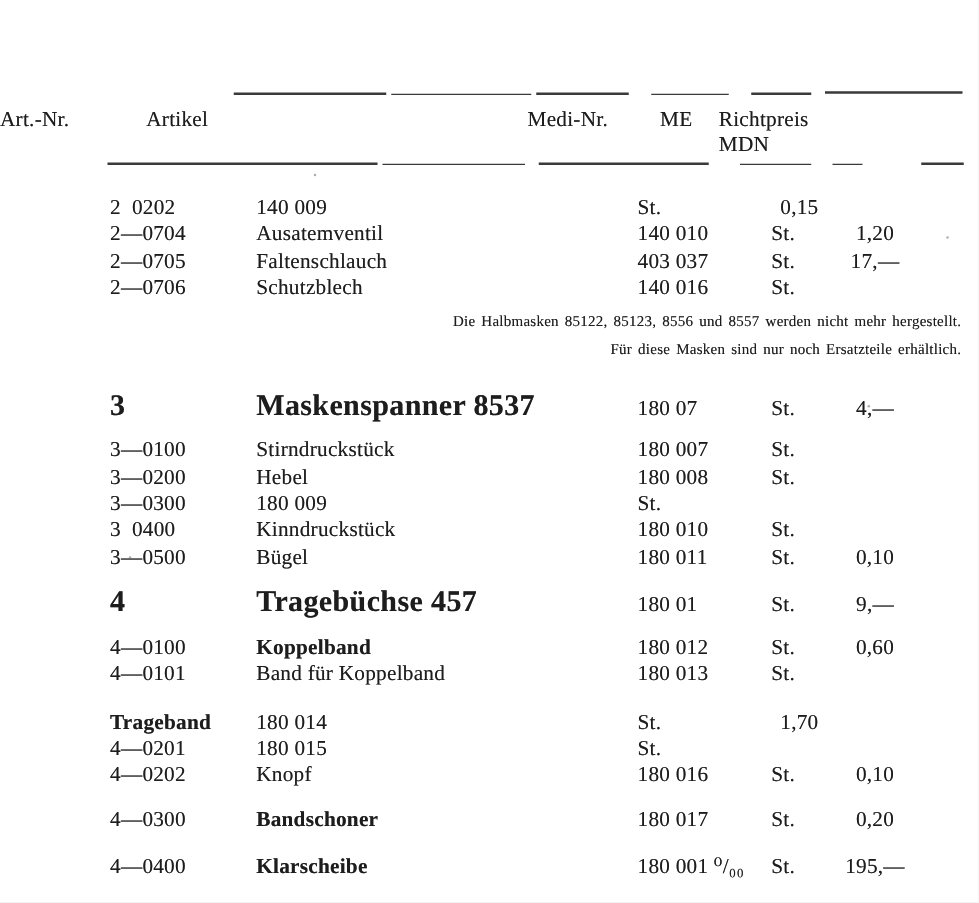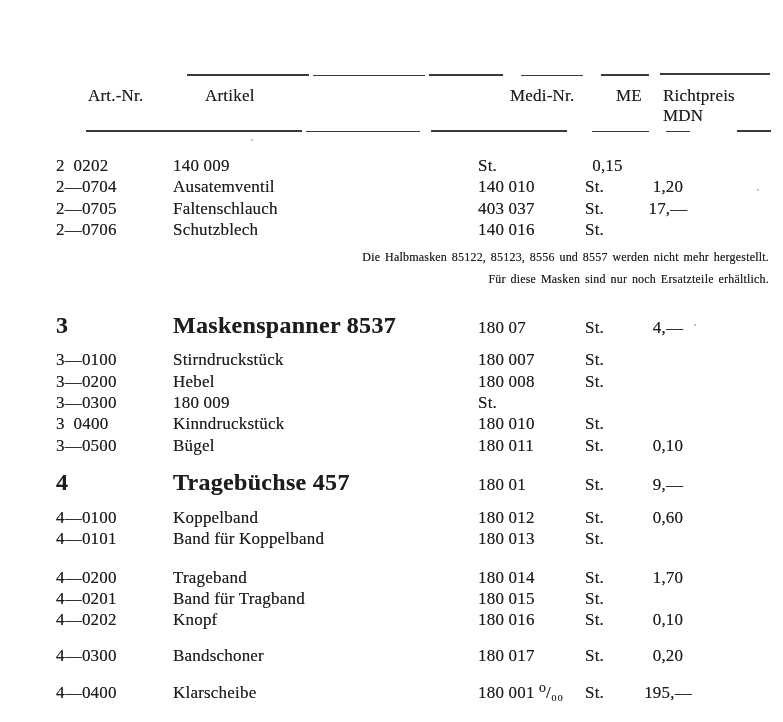--- a/index.html
+++ b/index.html
@@ -9,36 +9,36 @@
     font-family:"Liberation Serif","DejaVu Serif",serif;
     color:#1d1d1d;
     text-shadow:0 0 .4px rgba(20,20,20,.55);
   }
   .rule { position:absolute; height:2px; background:#3a3a3a; }
   .rule.thin { height:1px; }
 
   .thead {
     position:absolute; left:0; top:86px; width:783px;
     display:grid; grid-template-columns:117px 305px 106px 47px 100px;
-    padding-left:88px; box-sizing:border-box;
+    box-sizing:border-box;
     font-size:17px; line-height:20px; letter-spacing:.2px;
   }
   .thead .rp { }
   .thead .rp .unit { padding-right:2px; }
 
   .row {
     position:absolute; left:0; width:783px;
     display:grid; grid-template-columns:117px 305px 107px 45px 76px;
-    padding-left:56px; box-sizing:border-box;
+    padding-left:88px; box-sizing:border-box;
     font-size:17px; line-height:20px; letter-spacing:.2px;
     align-items:baseline;
   }
   .c.art   { white-space:pre; }
   .c.price { text-align:center; }
-  .row.boldname .name { font-weight:normal; }
+  .row.boldname .name { font-weight:bold; }
 
   .row.heading .big { font-size:24px; font-weight:bold; line-height:28px; letter-spacing:.3px; }
 
   .note {
     position:absolute; left:88px; top:246px; width:681px;
     font-size:12px; line-height:22px; letter-spacing:.2px; word-spacing:1.6px;text-align:right;
   }
 
   .speck { position:absolute; background:#6a6a6a; border-radius:50%; opacity:.55; }
 </style>
@@ -164,29 +164,27 @@
     <span class="c price">0,60</span>
   </div>
   <div class="row" style="top:529px">
     <span class="c art">4—0101</span>
     <span class="c name">Band für Koppelband</span>
     <span class="c medi">180 013</span>
     <span class="c me">St.</span>
     <span class="c price"></span>
   </div>
   <div class="row boldname" style="top:568px">
-    <span class="c art">4—0200</span>
     <span class="c name">Trageband</span>
     <span class="c medi">180 014</span>
     <span class="c me">St.</span>
     <span class="c price">1,70</span>
   </div>
   <div class="row" style="top:589px">
     <span class="c art">4—0201</span>
-    <span class="c name">Band für Tragband</span>
     <span class="c medi">180 015</span>
     <span class="c me">St.</span>
     <span class="c price"></span>
   </div>
   <div class="row" style="top:610px">
     <span class="c art">4—0202</span>
     <span class="c name">Knopf</span>
     <span class="c medi">180 016</span>
     <span class="c me">St.</span>
     <span class="c price">0,10</span>

